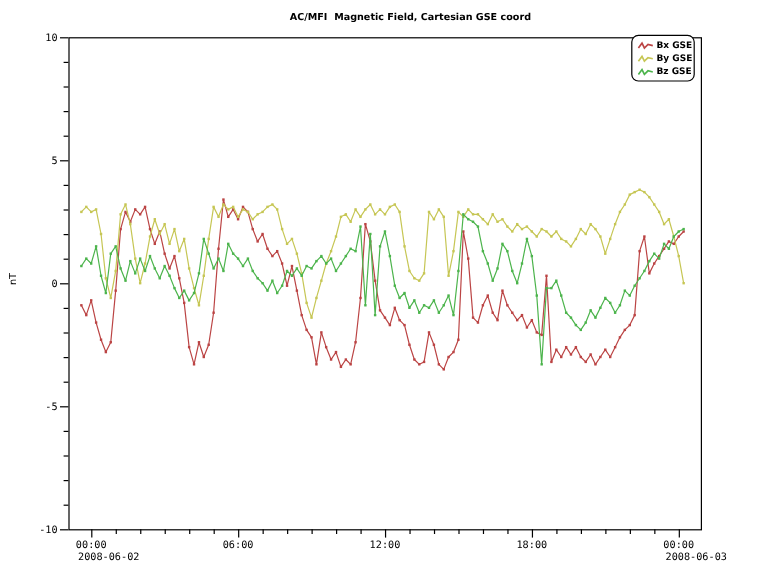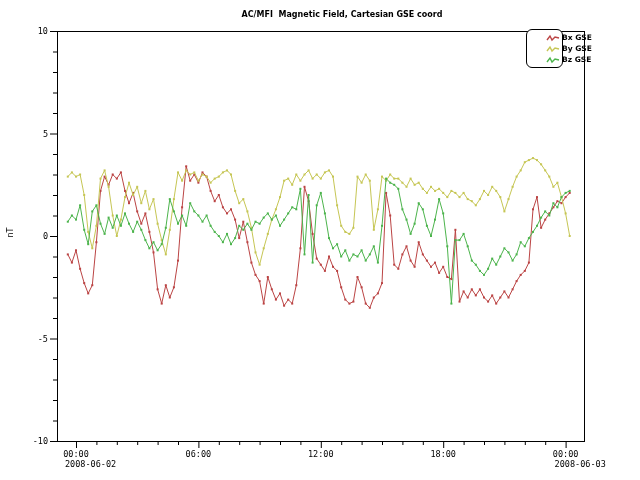--- a/index.html
+++ b/index.html
@@ -3,22 +3,22 @@
 <meta charset="utf-8">
 <style>
   html,body{margin:0;padding:0;background:#fff;}
   #screen{position:relative;width:640px;height:480px;background:#ffffff;overflow:hidden;
           font-family:"DejaVu Sans", sans-serif;}
   #plot-title{position:absolute;top:10px;left:0;right:0;text-align:center;
               font-size:8px;font-weight:700;color:#000;white-space:pre;letter-spacing:0;padding-left:44px;}
   #ylabel{position:absolute;left:6px;top:228px;transform:rotate(-90deg);transform-origin:center;
           font-size:8px;color:#000;}
   #plot{position:absolute;left:0;top:0;}
-  #legend{position:absolute;left:526px;top:29px;width:37px;box-sizing:border-box;
-          border:1px solid #000;border-radius:6px;background:#fff;padding:2px 2px 2px 19px;z-index:5;}
+  #legend{position:absolute;left:526px;top:29px;width:53px;box-sizing:border-box;
+          border:1px solid #000;border-radius:6px;background:#fff;padding:2px 2px 2px 4px;z-index:5;}
   .legend-row{display:flex;align-items:center;gap:2px;height:11px;}
   .legend-label{font-size:7.5px;font-weight:700;color:#000;white-space:nowrap;}
   .legend-marker{flex:0 0 auto;}
 </style>
 </head>
 <body>
 
 <div id="screen">
 
   <div id="plot-title">AC/MFI  Magnetic Field, Cartesian GSE coord</div>

